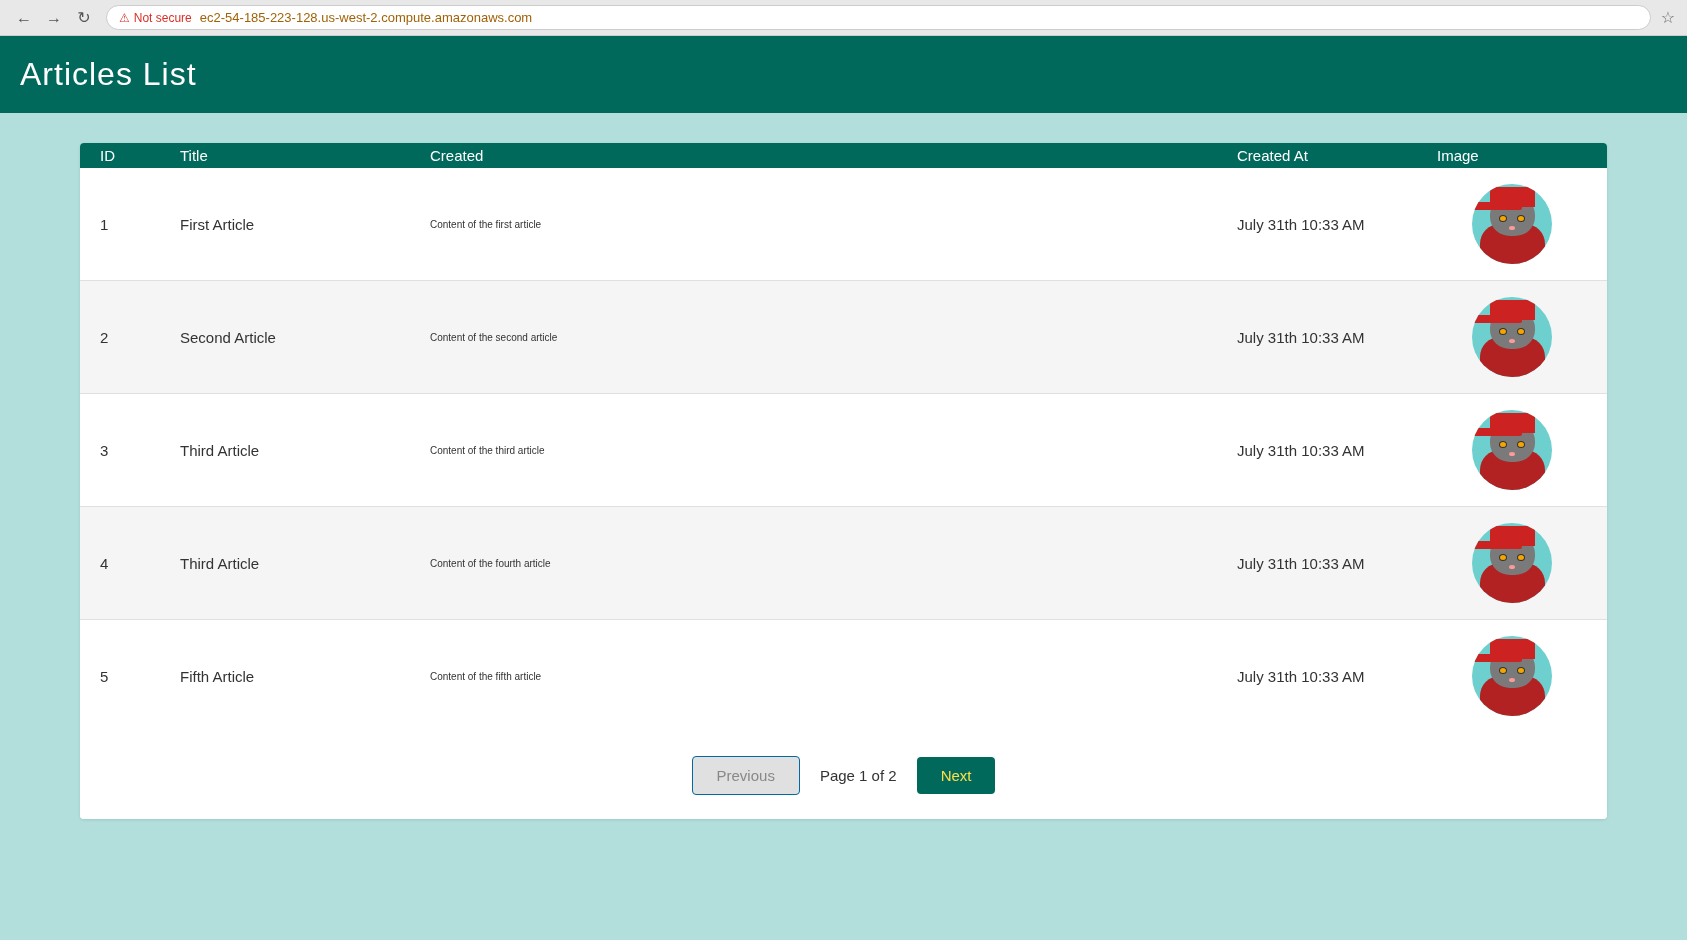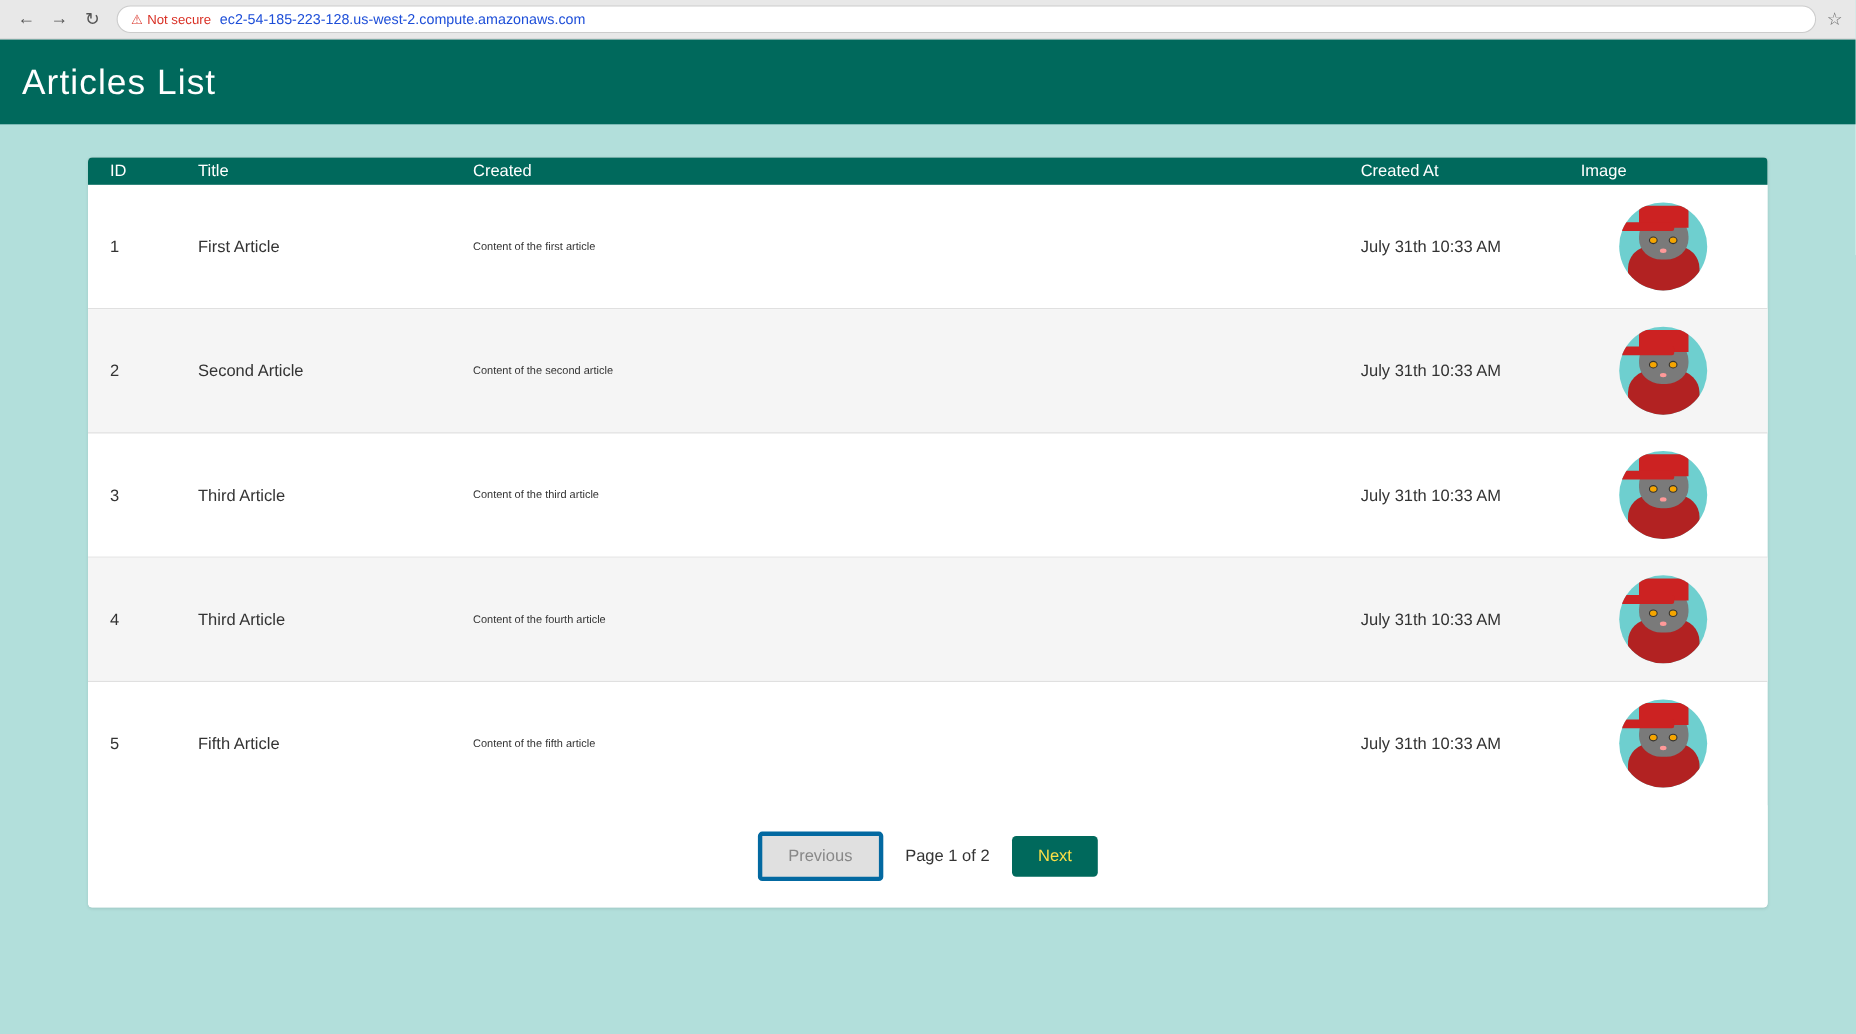--- a/index.html
+++ b/index.html
@@ -61,21 +61,21 @@
     .not-secure {
       display: flex;
       align-items: center;
       gap: 4px;
       color: #d93025;
       font-size: 12px;
       font-weight: 500;
     }
 
     .url-text {
-      color: #1d4ed8;
+      color: #a16207;
       font-size: 13px;
     }
 
     .star-btn {
       margin-left: auto;
       background: transparent;
       border: none;
       cursor: pointer;
       font-size: 16px;
       color: #666;
@@ -169,21 +169,21 @@
       align-items: center;
       gap: 20px;
       padding: 24px;
       background: white;
     }
 
     .btn-previous {
       padding: 10px 24px;
       background: #e0e0e0;
       color: #888;
-      border: 4px solid #0369a1;
+      border: 1px solid #0369a1;
       border-radius: 4px;
       font-size: 15px;
       cursor: not-allowed;
     }
 
     .btn-next {
       padding: 10px 24px;
       background: #00695c;
       color: #fde047;
       border: none;

